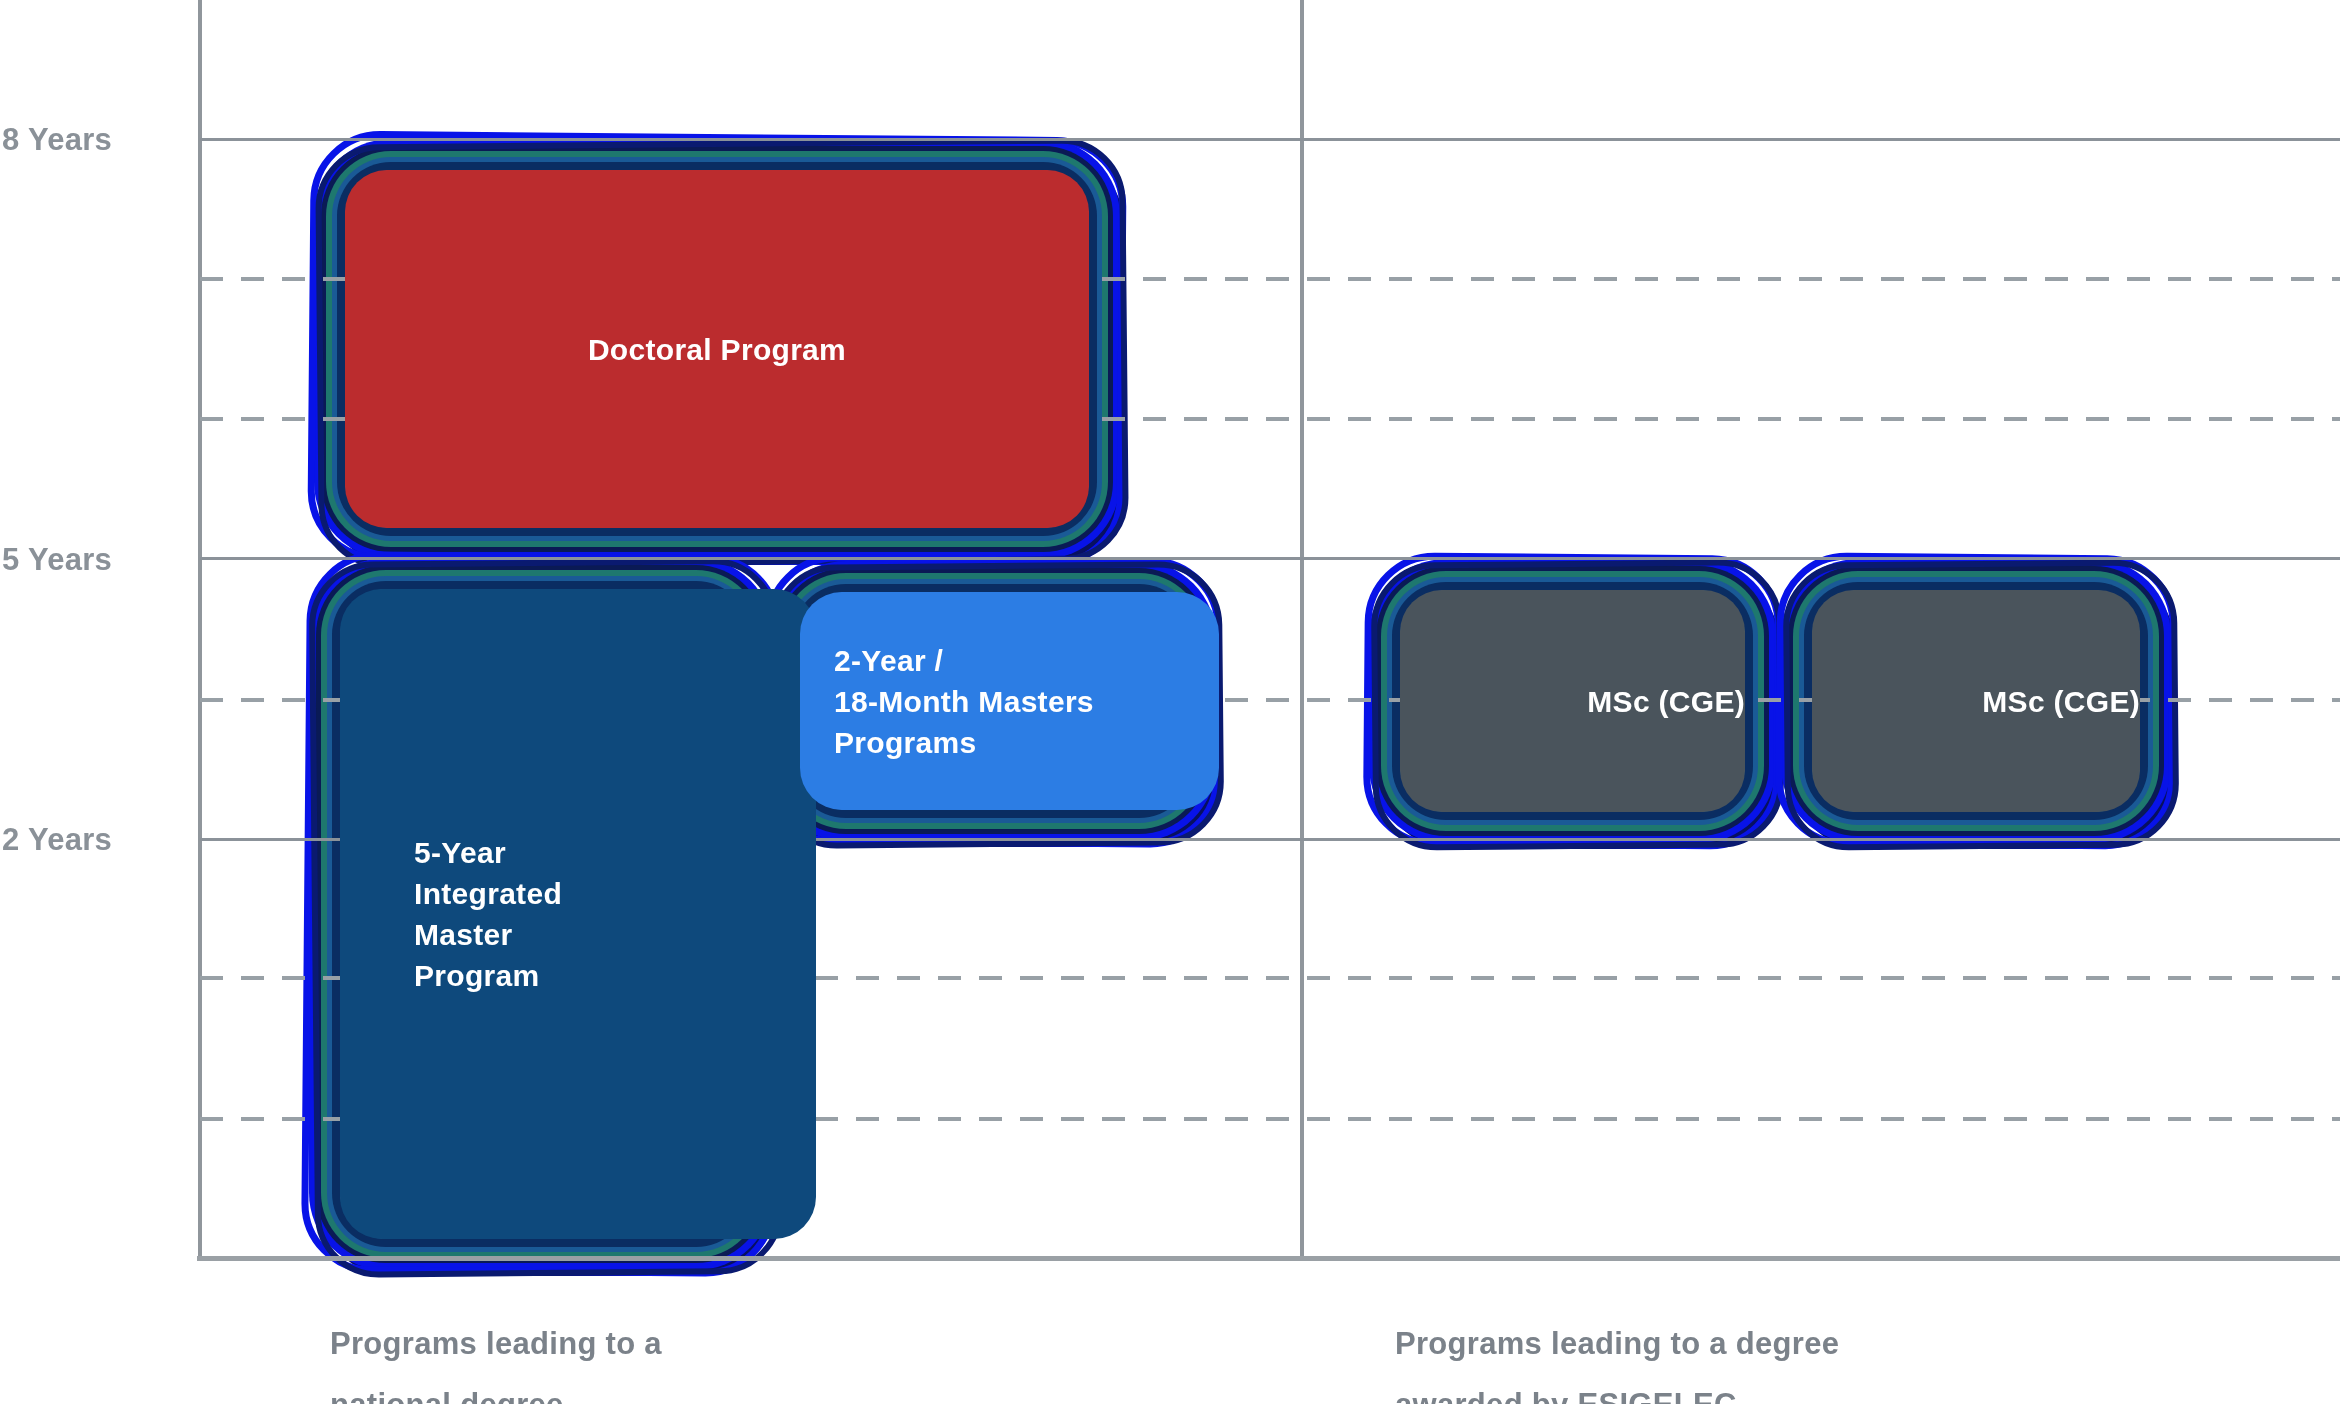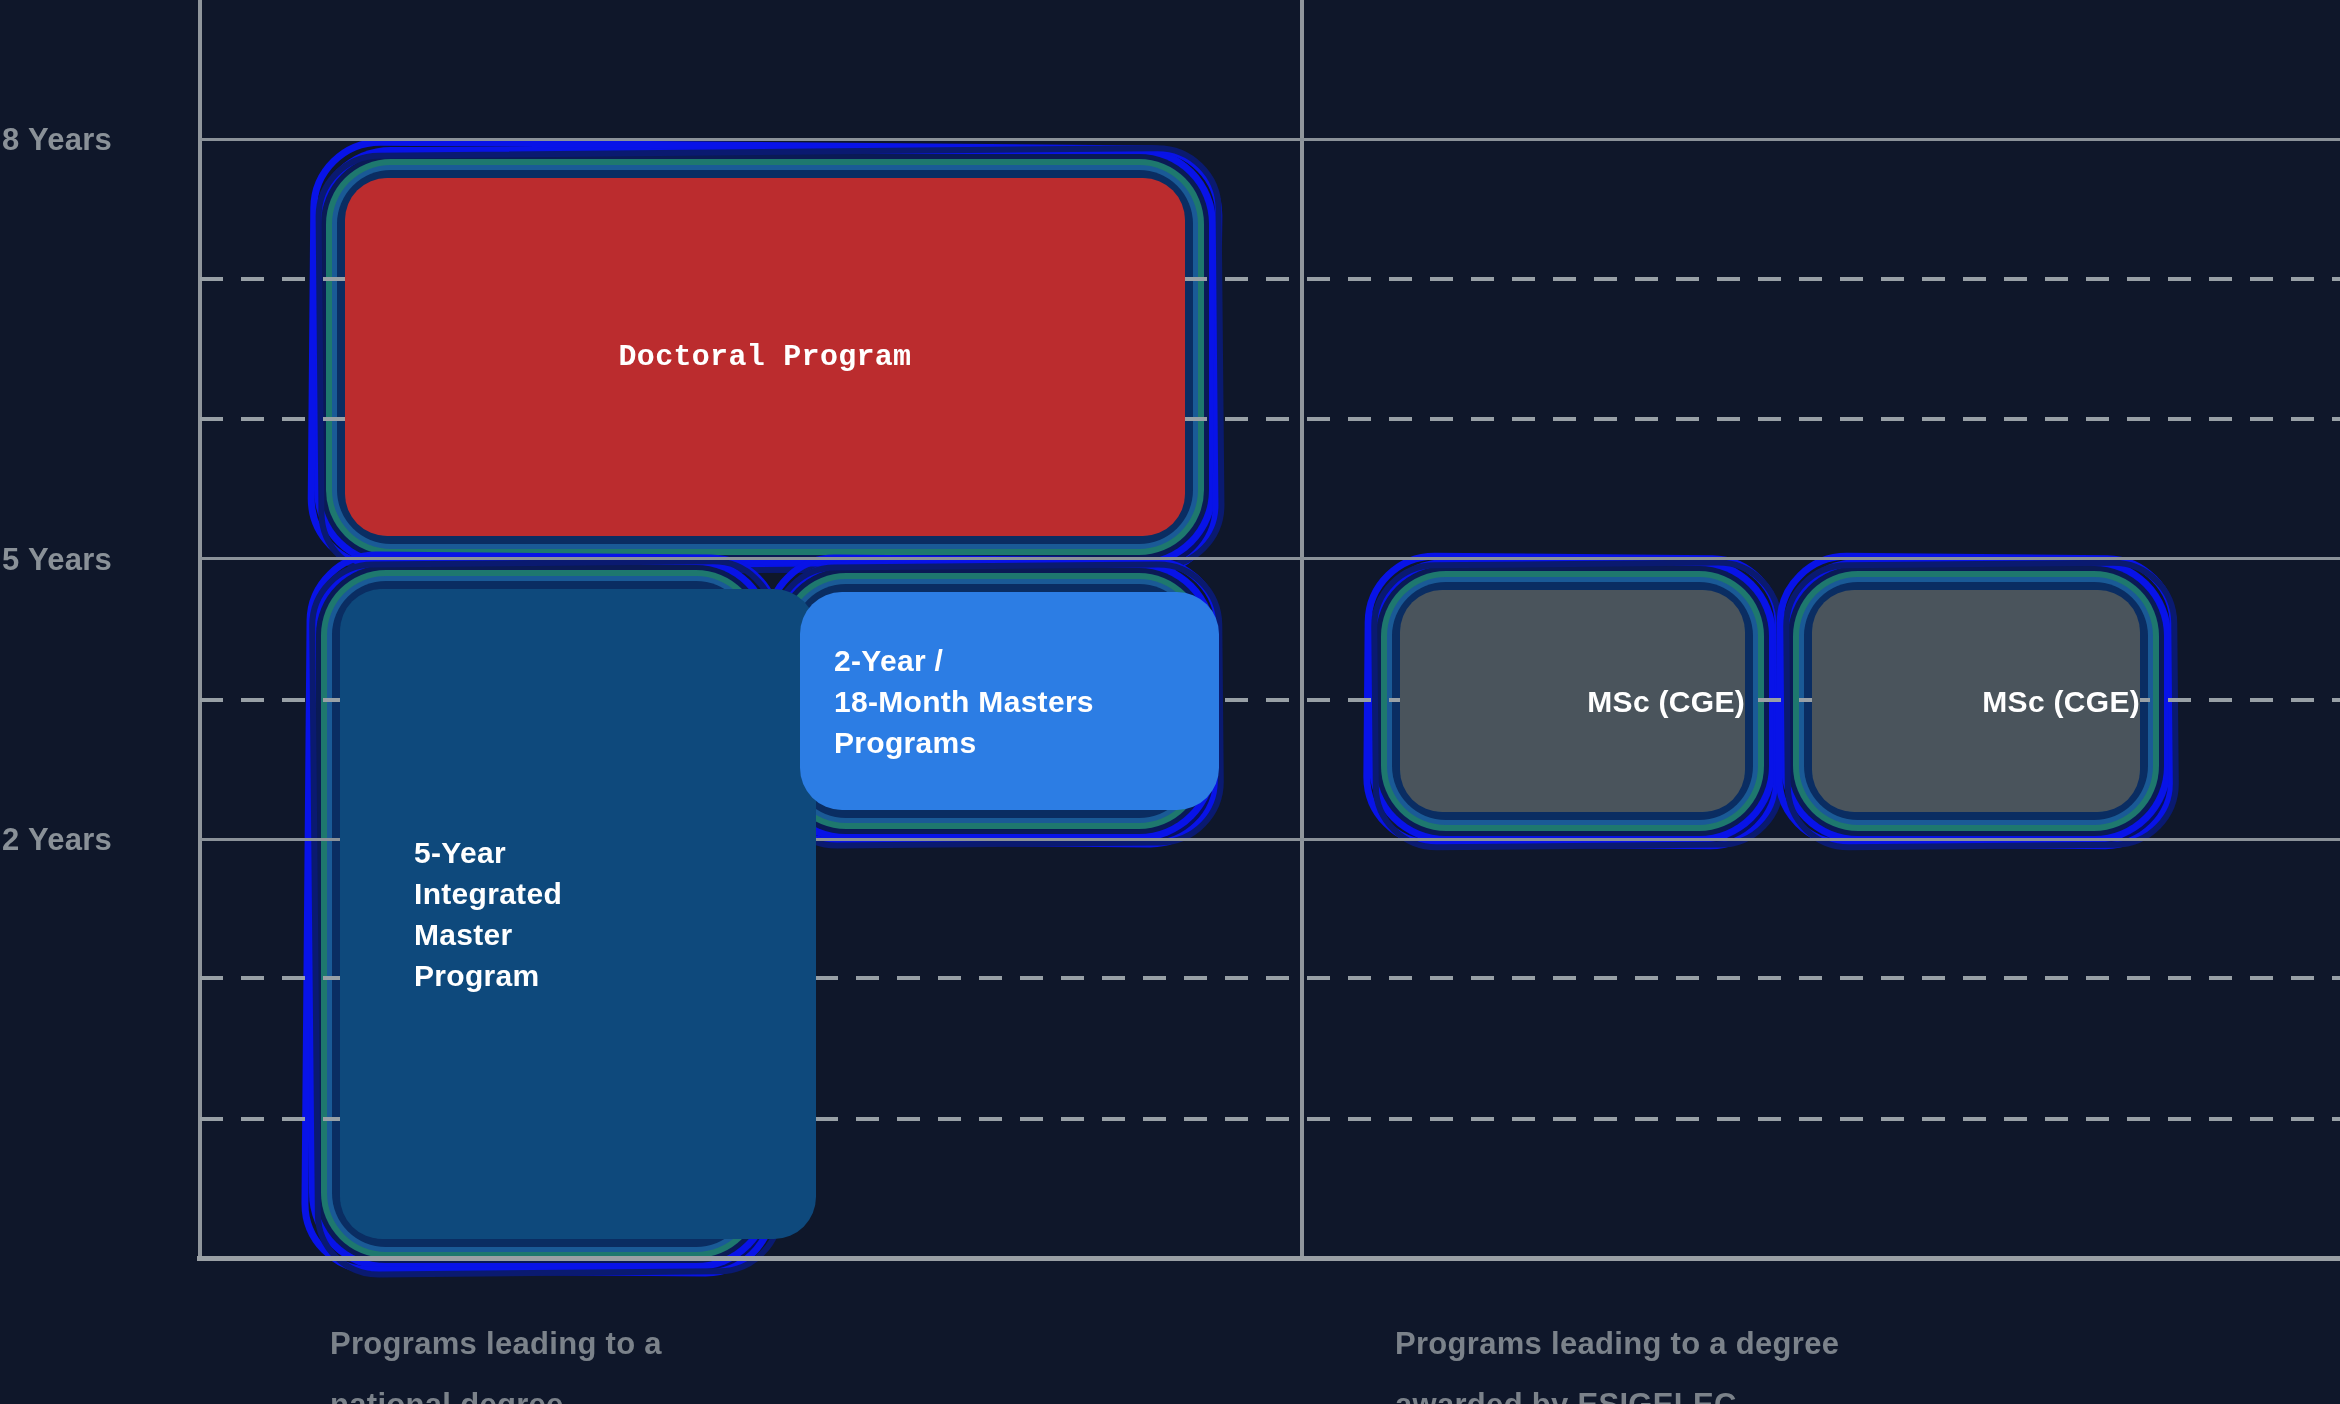--- a/index.html
+++ b/index.html
@@ -1,34 +1,34 @@
 <!DOCTYPE html>
 <html><head>
 <meta charset="utf-8">
 <style>
   html,body{margin:0;padding:0;background:#000;}
   .stage{
-    position:relative;width:2340px;height:1404px;background:#0f172a;overflow:hidden;
+    position:relative;width:2340px;height:1404px;background:#ffffff;overflow:hidden;
     font-family:"Liberation Sans","DejaVu Sans",sans-serif;font-weight:700;
   }
   
   .axis-v{position:absolute;width:4px;background:#90969c;z-index:2;}
   .axis-y{left:198px;top:0;height:1260px;}
   .axis-divider{left:1300px;top:0;height:1258px;}
   .axis-x{position:absolute;left:197px;right:0;top:1256px;height:5px;background:#9aa0a5;z-index:2;}
   .grid{position:absolute;left:200px;right:0;z-index:2;}
   .grid-solid{height:3px;background:#8b9299;}
   .grid-dashed{height:4px;background:repeating-linear-gradient(90deg,#98a0a6 0 23px,transparent 23px 41px);}
   .gy-8{top:138px;} .gy-7{top:277px;} .gy-6{top:417px;} .gy-5{top:557px;}
   .gy-4{top:698px;} .gy-3{top:838px;} .gy-2{top:976px;} .gy-1{top:1117px;}
   
   .ylab{position:absolute;left:2px;transform:translateY(-50%);color:#8a9198;font-size:31px;letter-spacing:.3px;z-index:5;}
   .ylab-8{top:140px;} .ylab-5{top:560px;} .ylab-3{top:840px;}
   
-  .geo-doctoral{left:345px;top:178px;width:840px;height:358px;font-family:Liberation Mono, monospace;}
+  .geo-doctoral{left:345px;top:170px;width:744px;height:358px;}
   .geo-integrated{left:340px;top:589px;width:402px;height:650px;}
   .geo-masters{left:800px;top:592px;width:385px;height:218px;}
   .geo-msc1{left:1400px;top:590px;width:345px;height:222px;}
   .geo-msc2{left:1812px;top:590px;width:328px;height:222px;}
   
   .glow{
     position:absolute;border-radius:46px;z-index:1;background:transparent;
     box-shadow:
       0 0 0 8px #0a2d62,
       0 0 0 13px #1a5a96,

